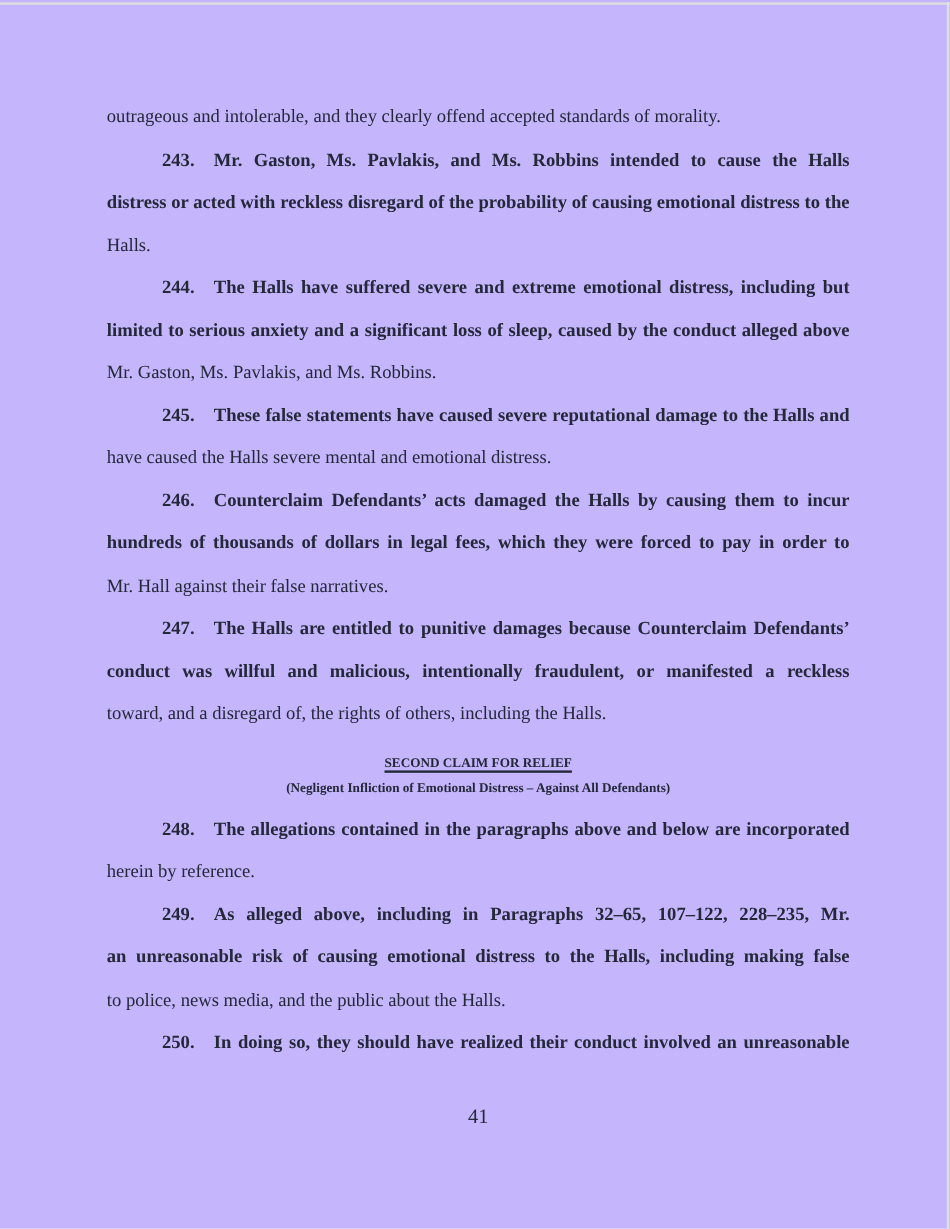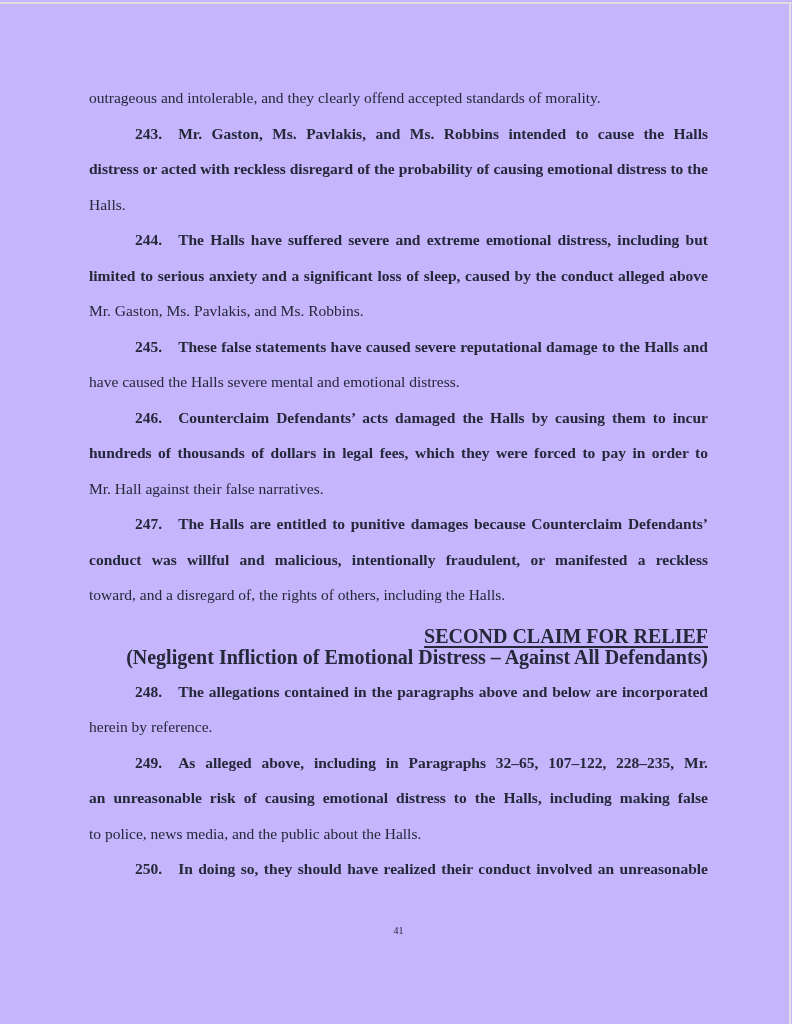--- a/index.html
+++ b/index.html
@@ -51,39 +51,39 @@
     width: 46px;
     height: 1px;
   }
   .tab {
     display: inline-block;
     width: 16px;
     height: 1px;
   }
   .pnum { white-space: nowrap; }
   .heading {
-    text-align: right;
+    text-align: center;
     font-weight: bold;
     margin-top: 13px;
     margin-bottom: 6px;
-    font-size: 20px;
+    font-size: 11px;
   }
   .heading .title {
     line-height: 21px;
     text-decoration: underline;
     text-decoration-thickness: 2px;
     text-underline-offset: 3px;
   }
   .heading .subtitle {
     line-height: 21px;
   }
   .page-number {
     margin-top: 34px;
     text-align: center;
-    font-size: 10px;
+    font-size: 17px;
     line-height: 20px;
   }
 </style>
 </head>
 <body>
 
 <div class="page">
   <div class="edge-top"></div>
   <div class="edge-right"></div>
 

